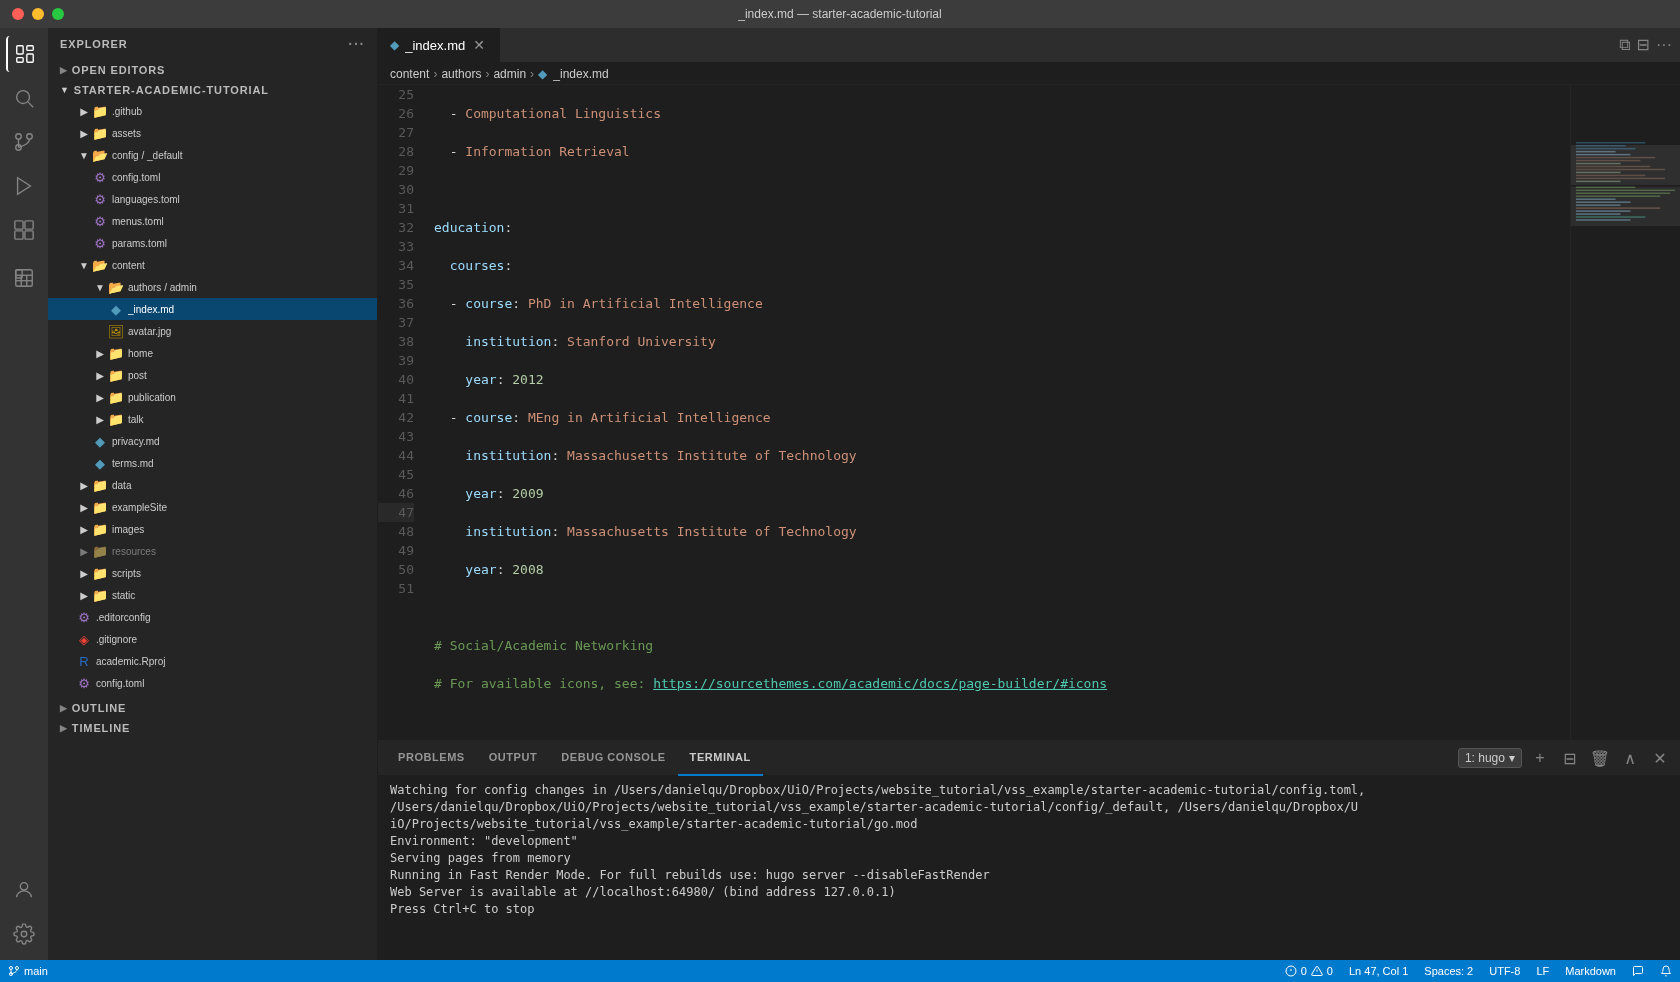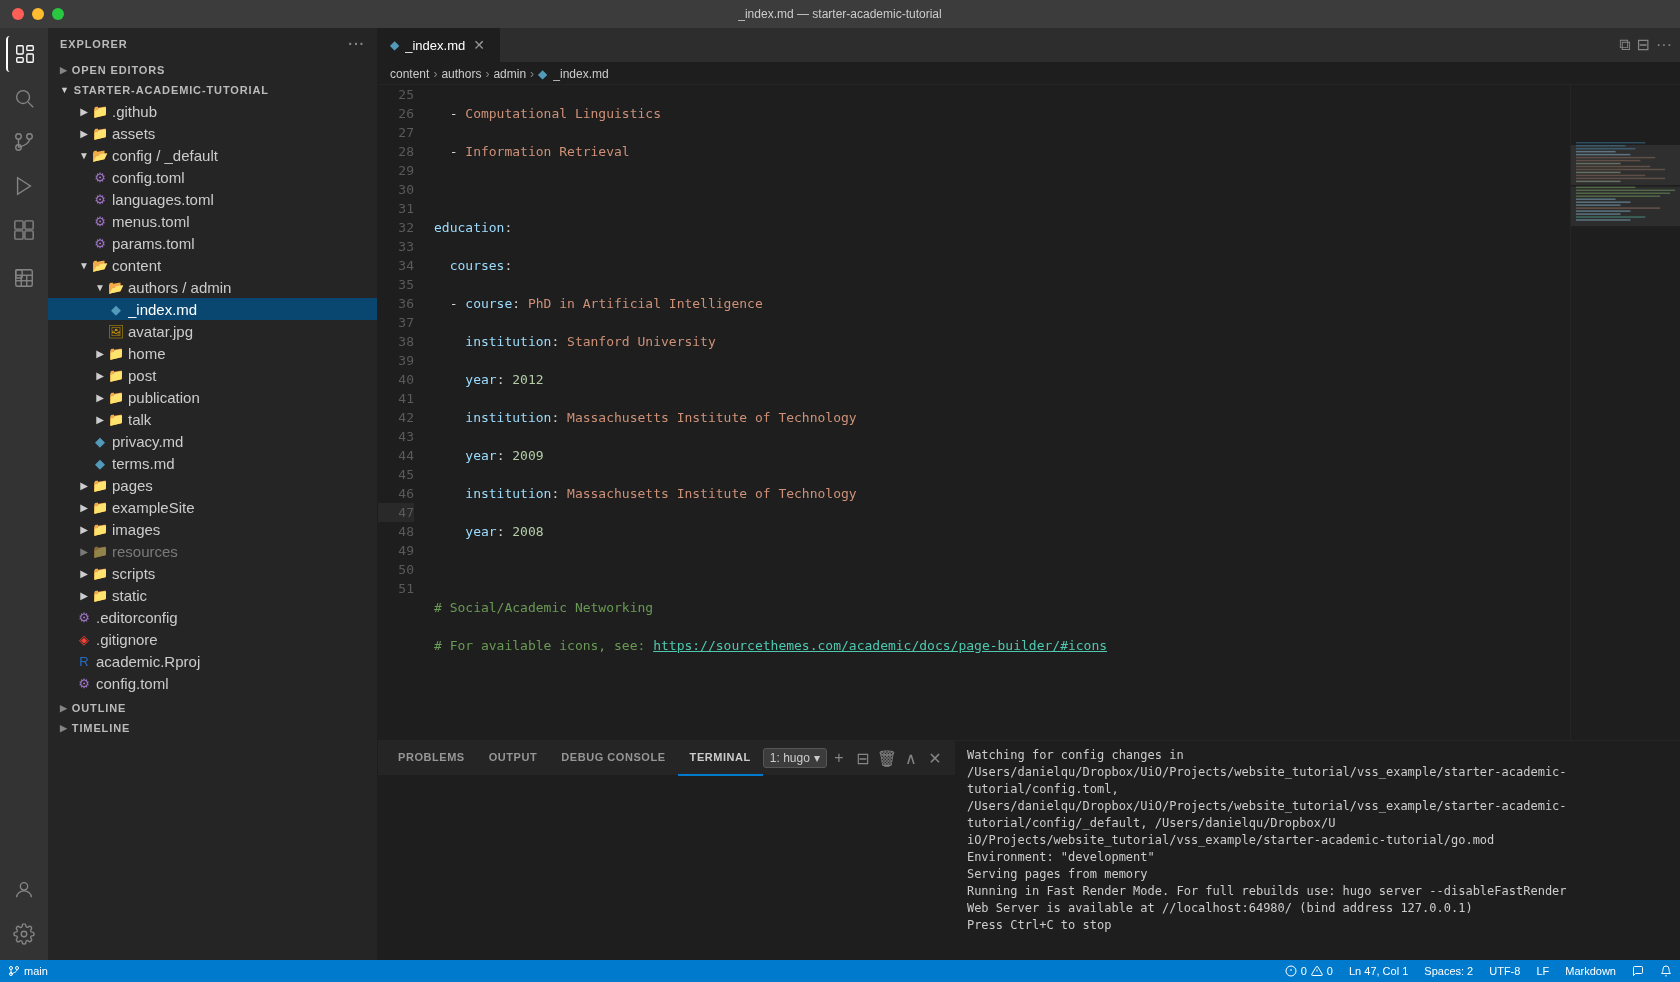--- a/index.html
+++ b/index.html
@@ -136,21 +136,21 @@
       width: 16px; height: 16px; flex-shrink: 0;
       font-size: 10px;
       color: #cccccc;
     }
     .tree-icon {
       width: 16px; height: 16px; flex-shrink: 0;
       margin-right: 4px;
       display: inline-flex; align-items: center; justify-content: center;
       font-size: 13px;
     }
-    .tree-label { flex: 1; overflow: hidden; text-overflow: ellipsis; font-size: 15px; }
+    .tree-label { flex: 1; overflow: hidden; text-overflow: ellipsis; font-size: 10px; }
 
     
     .icon-folder { color: #e8ab5e; }
     .icon-folder-open { color: #e8ab5e; }
     .icon-toml { color: #a074c4; }
     .icon-jpg { color: #cc9900; }
     .icon-r { color: #276DC2; }
     .icon-gitignore { color: #f44336; }
     .icon-editorconfig { color: #a074c4; }
 
@@ -301,20 +301,21 @@
       height: 40px;
       background: rgba(255,255,255,0.08);
     }
 
     
     .bottom-panel {
       height: 220px;
       background: #1e1e1e;
       border-top: 1px solid #252526;
       display: flex;
+      flex-direction: column;
       flex-shrink: 0;
     }
     .panel-tabs {
       height: 35px;
       background: #252526;
       display: flex;
       align-items: center;
       padding: 0 8px;
       gap: 0;
       border-bottom: 1px solid #1e1e1e;
@@ -332,20 +333,21 @@
       border-bottom: 2px solid transparent;
       text-transform: uppercase;
     }
     .panel-tab.active {
       color: #cccccc;
       border-bottom: 2px solid #007acc;
     }
     .panel-actions {
       margin-left: auto;
       display: flex;
+      gap: 6px;
       align-items: center;
       color: #858585;
       font-size: 16px;
     }
     .panel-action-btn {
       cursor: pointer;
       width: 24px; height: 24px;
       display: flex; align-items: center; justify-content: center;
       border-radius: 3px;
     }
@@ -605,21 +607,21 @@
       <div class="tree-item" style="padding-left:28px;">
         <span class="tree-indent"></span>
         <span class="tree-icon" style="color:#519aba;">◆</span>
         <span class="tree-label">terms.md</span>
       </div>
 
       <div class="tree-item" style="padding-left:12px;">
         <span class="tree-indent"></span>
         <span class="tree-arrow">▶</span>
         <span class="tree-icon icon-folder">📁</span>
-        <span class="tree-label">pages</span>
+        <span class="tree-label">data</span>
       </div>
 
       <div class="tree-item" style="padding-left:12px;">
         <span class="tree-indent"></span>
         <span class="tree-arrow">▶</span>
         <span class="tree-icon icon-folder">📁</span>
         <span class="tree-label">exampleSite</span>
       </div>
 
       <div class="tree-item" style="padding-left:12px;">
@@ -748,20 +750,21 @@
 
         <div class="code-area">
 <span class="line">  - <span class="c-val">Computational Linguistics</span></span>
 <span class="line">  - <span class="c-val">Information Retrieval</span></span>
 <span class="line"></span>
 <span class="line"><span class="c-key">education</span><span class="c-colon">:</span></span>
 <span class="line">  <span class="c-key">courses</span><span class="c-colon">:</span></span>
 <span class="line">  - <span class="c-key">course</span><span class="c-colon">:</span> <span class="c-val">PhD in Artificial Intelligence</span></span>
 <span class="line">    <span class="c-key">institution</span><span class="c-colon">:</span> <span class="c-val">Stanford University</span></span>
 <span class="line">    <span class="c-key">year</span><span class="c-colon">:</span> <span class="c-num">2012</span></span>
+<span class="line">  - <span class="c-key">course</span><span class="c-colon">:</span> <span class="c-val">MEng in Artificial Intelligence</span></span>
 <span class="line">    <span class="c-key">institution</span><span class="c-colon">:</span> <span class="c-val">Massachusetts Institute of Technology</span></span>
 <span class="line">    <span class="c-key">year</span><span class="c-colon">:</span> <span class="c-num">2009</span></span>
 <span class="line">    <span class="c-key">institution</span><span class="c-colon">:</span> <span class="c-val">Massachusetts Institute of Technology</span></span>
 <span class="line">    <span class="c-key">year</span><span class="c-colon">:</span> <span class="c-num">2008</span></span>
 <span class="line"></span>
 <span class="line"><span class="c-comment"># Social/Academic Networking</span></span>
 <span class="line"><span class="c-comment"># For available icons, see: <span class="c-link">https://sourcethemes.com/academic/docs/page-builder/#icons</span></span></span>
 
 
 

